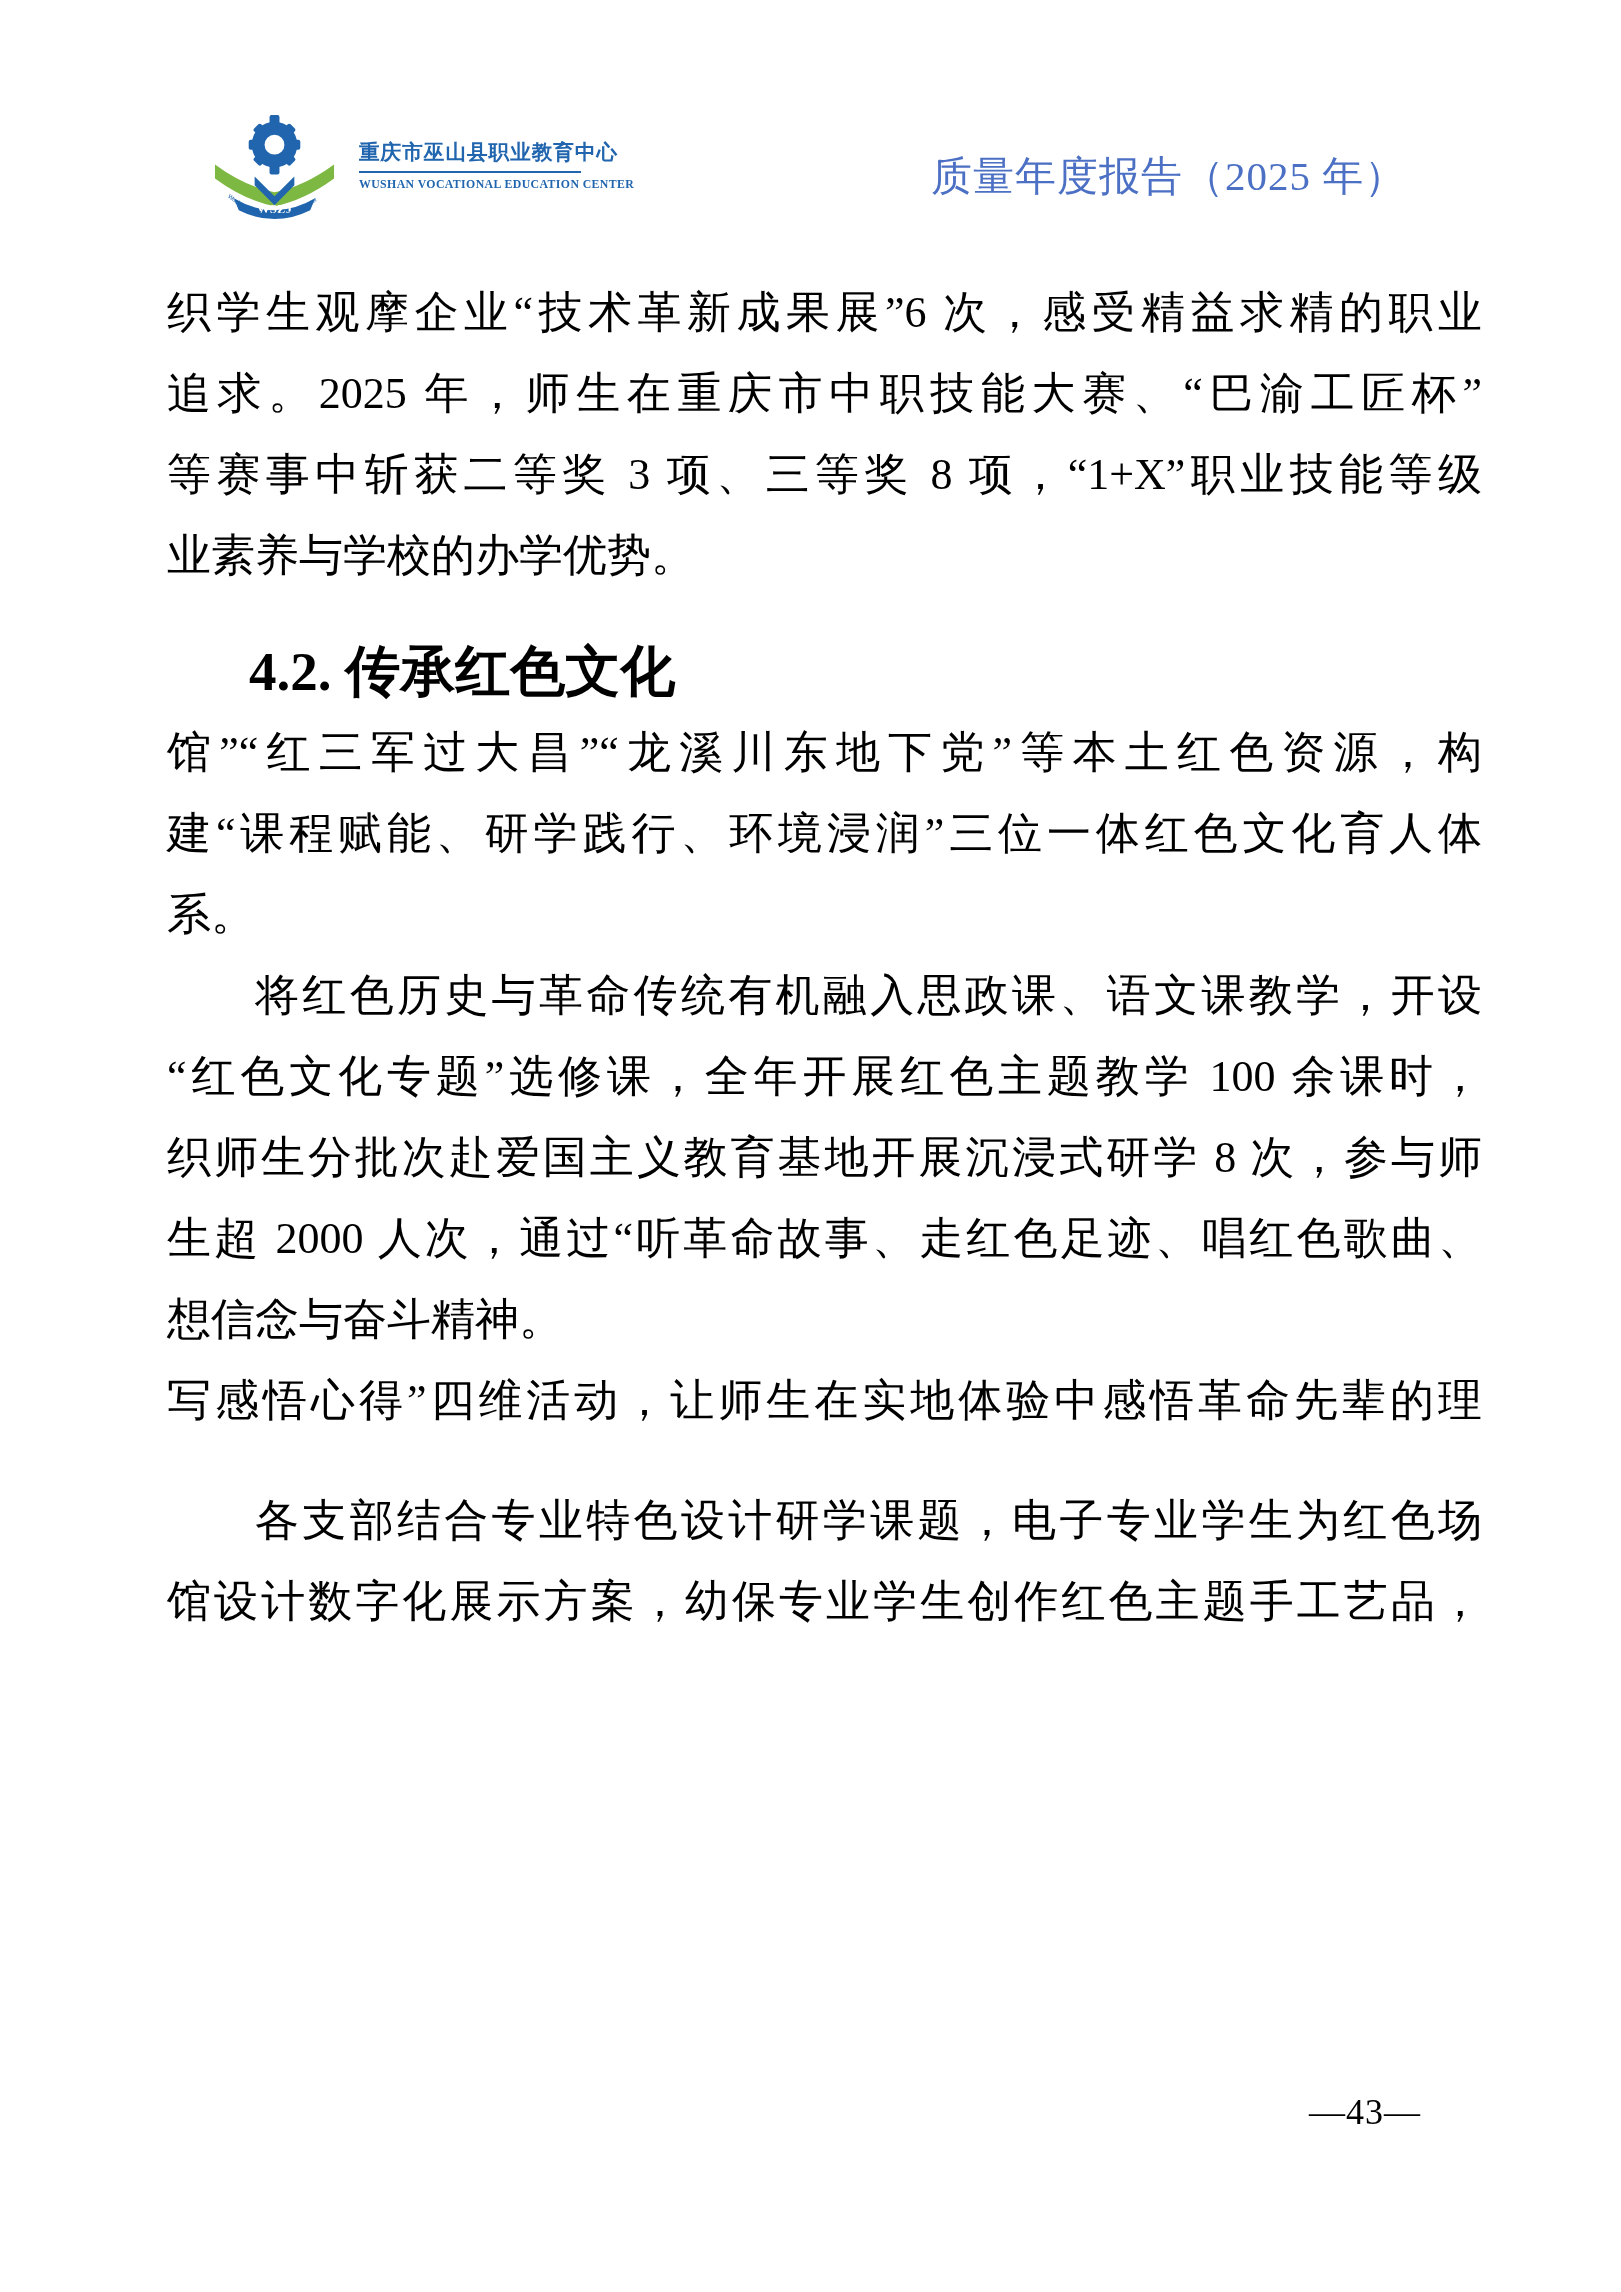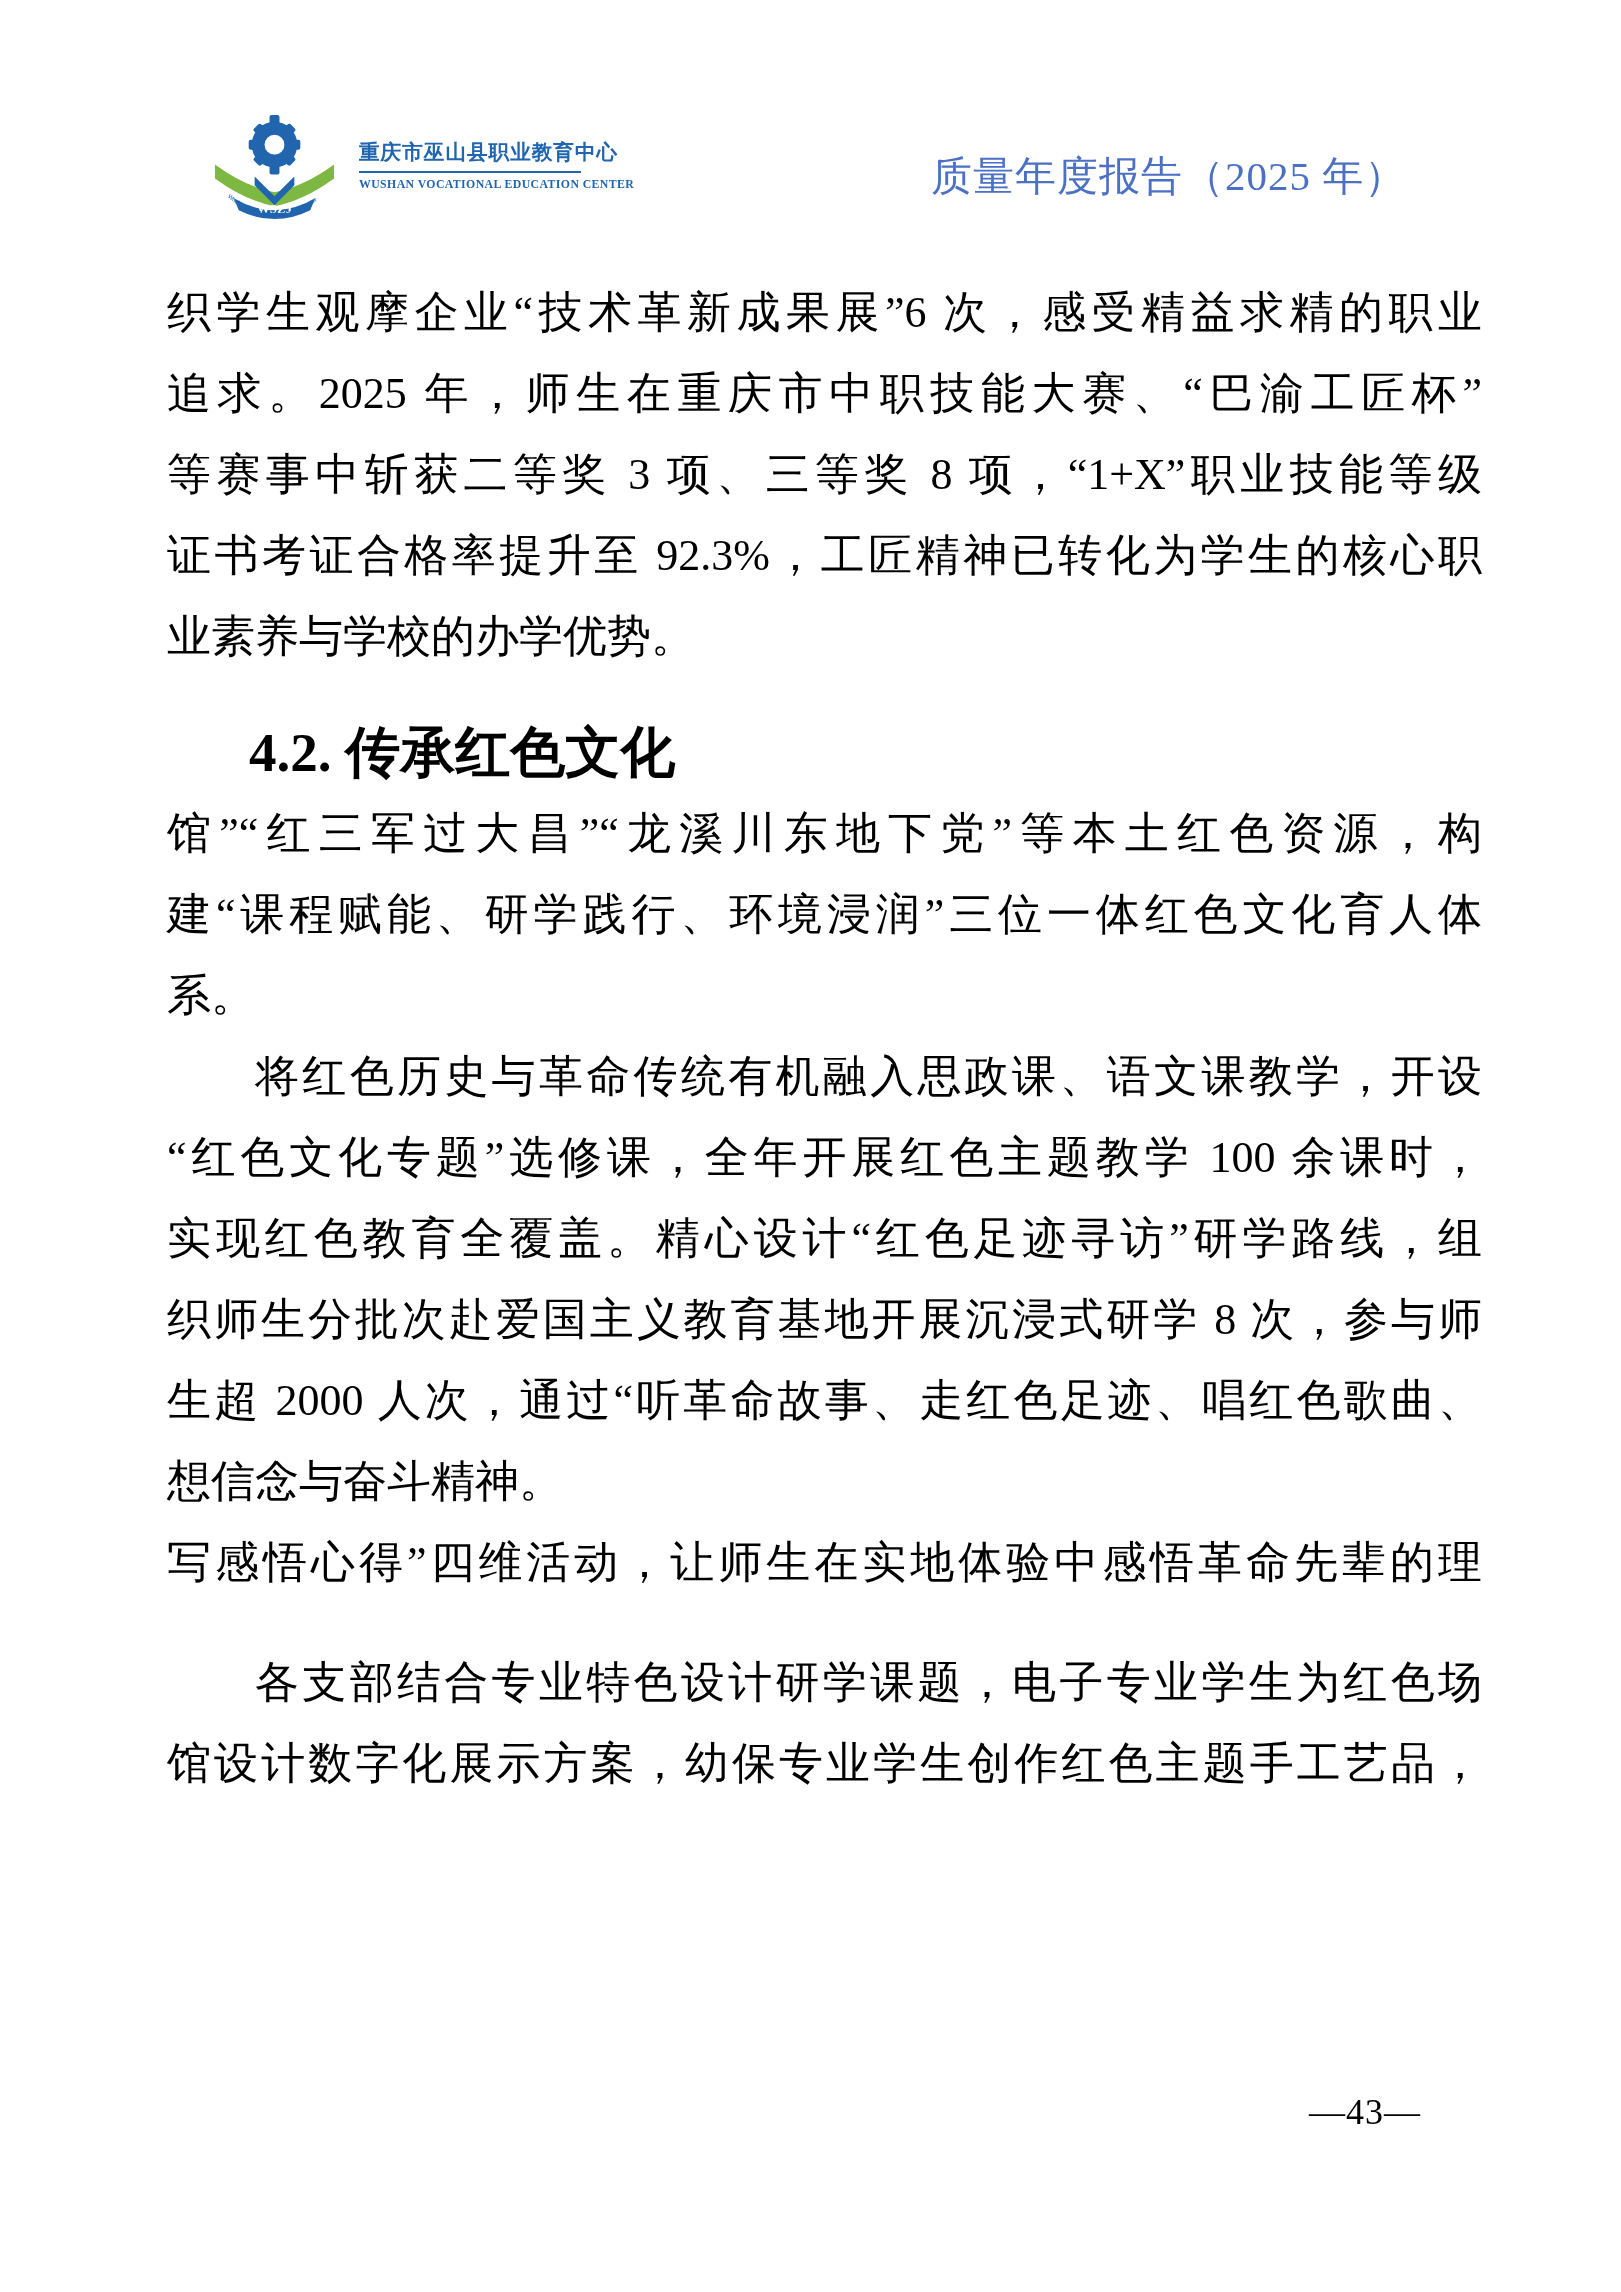--- a/index.html
+++ b/index.html
@@ -110,32 +110,30 @@
     <div class="brand-en">WUSHAN  VOCATIONAL  EDUCATION  CENTER</div>
   </div>
 
   <div class="report-title">质量年度报告（2025 年）</div>
 
   <div class="content">
 
     <div class="line">织学生观摩企业“技术革新成果展”6 次，感受精益求精的职业</div>
     <div class="line">追求。2025 年，师生在重庆市中职技能大赛、“巴渝工匠杯”</div>
     <div class="line">等赛事中斩获二等奖 3 项、三等奖 8 项，“1+X”职业技能等级</div>
-    <div class="line">证书考证合格率提升至 92.3%，工匠精神已转化为学生的核心职</div>
     <div class="line short">业素养与学校的办学优势。</div>
 
     <div class="heading">4.2. 传承红色文化</div>
 
     <div class="line">馆”“红三军过大昌”“龙溪川东地下党”等本土红色资源，构</div>
     <div class="line">建“课程赋能、研学践行、环境浸润”三位一体红色文化育人体</div>
     <div class="line short">系。</div>
 
     <div class="line indent">将红色历史与革命传统有机融入思政课、语文课教学，开设</div>
     <div class="line">“红色文化专题”选修课，全年开展红色主题教学 100 余课时，</div>
-    <div class="line">实现红色教育全覆盖。精心设计“红色足迹寻访”研学路线，组</div>
     <div class="line">织师生分批次赴爱国主义教育基地开展沉浸式研学 8 次，参与师</div>
     <div class="line">生超 2000 人次，通过“听革命故事、走红色足迹、唱红色歌曲、</div>
     <div class="line short">想信念与奋斗精神。</div>
     <div class="line">写感悟心得”四维活动，让师生在实地体验中感悟革命先辈的理</div>
 
     <div class="line indent mt-para">各支部结合专业特色设计研学课题，电子专业学生为红色场</div>
     <div class="line">馆设计数字化展示方案，幼保专业学生创作红色主题手工艺品，</div>
 
   </div>
 

